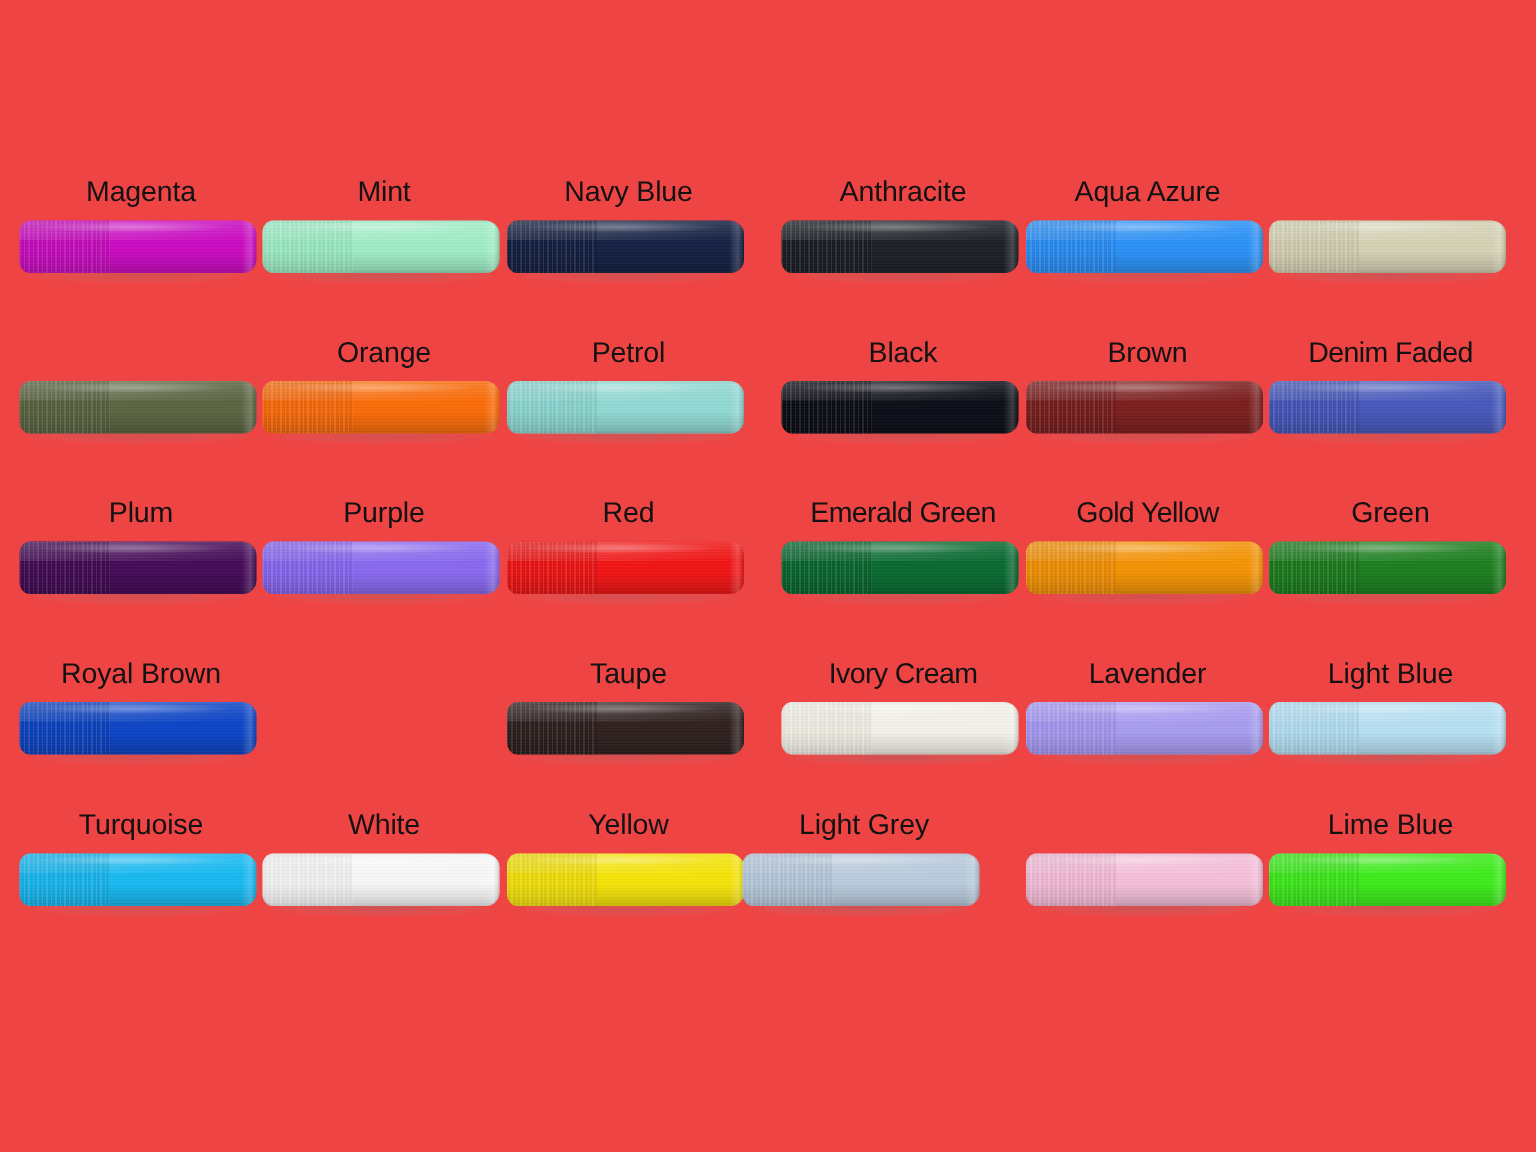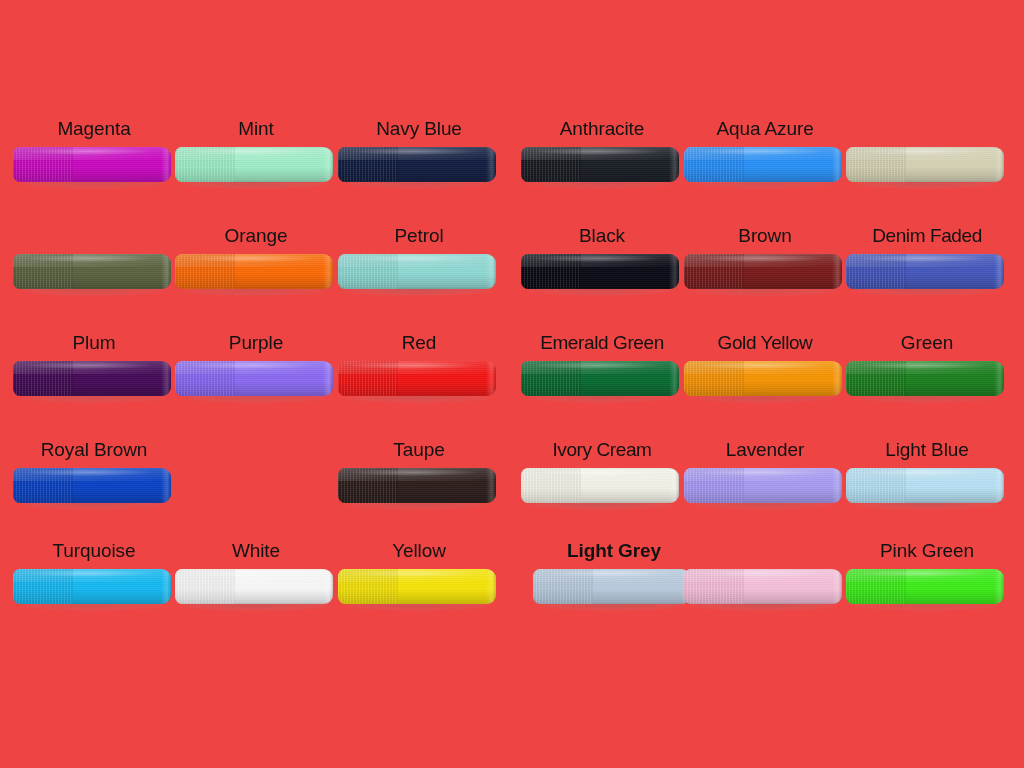--- a/index.html
+++ b/index.html
@@ -511,21 +511,21 @@
         <div class="body" style="background: rgb(244, 226, 8);">
           <div class="top"></div>
           <div class="front"></div>
           <div class="border" style="box-shadow: rgba(221, 205, 5, 0.38) 0px 0px 0px 100px inset;"></div>
           <div class="texture"></div>
           <div class="rightcap"></div>
           <div class="sheen"></div>
         </div>
       </div>
     </div>
-    <div class="swatch" style="left: 532px; top: 540px; font-weight: bold;">
+    <div class="swatch" style="left: 494px; top: 540px;">
       <div class="swatch-label">Light Grey</div>
       <div class="towel pale">
         <div class="shadow"></div>
         <div class="body" style="background: rgb(184, 202, 220);">
           <div class="top"></div>
           <div class="front"></div>
           <div class="border" style="box-shadow: rgba(165, 185, 206, 0.38) 0px 0px 0px 100px inset;"></div>
           <div class="texture"></div>
           <div class="rightcap"></div>
           <div class="sheen"></div>
@@ -539,21 +539,21 @@
           <div class="top"></div>
           <div class="front"></div>
           <div class="border" style="box-shadow: rgba(230, 170, 200, 0.38) 0px 0px 0px 100px inset;"></div>
           <div class="texture"></div>
           <div class="rightcap"></div>
           <div class="sheen"></div>
         </div>
       </div>
     </div>
     <div class="swatch" style="left: 845px; top: 540px;">
-      <div class="swatch-label">Pink Green</div>
+      <div class="swatch-label">Lime Blue</div>
       <div class="towel">
         <div class="shadow"></div>
         <div class="body" style="background: rgb(60, 235, 26);">
           <div class="top"></div>
           <div class="front"></div>
           <div class="border" style="box-shadow: rgba(47, 211, 19, 0.38) 0px 0px 0px 100px inset;"></div>
           <div class="texture"></div>
           <div class="rightcap"></div>
           <div class="sheen"></div>
         </div>

